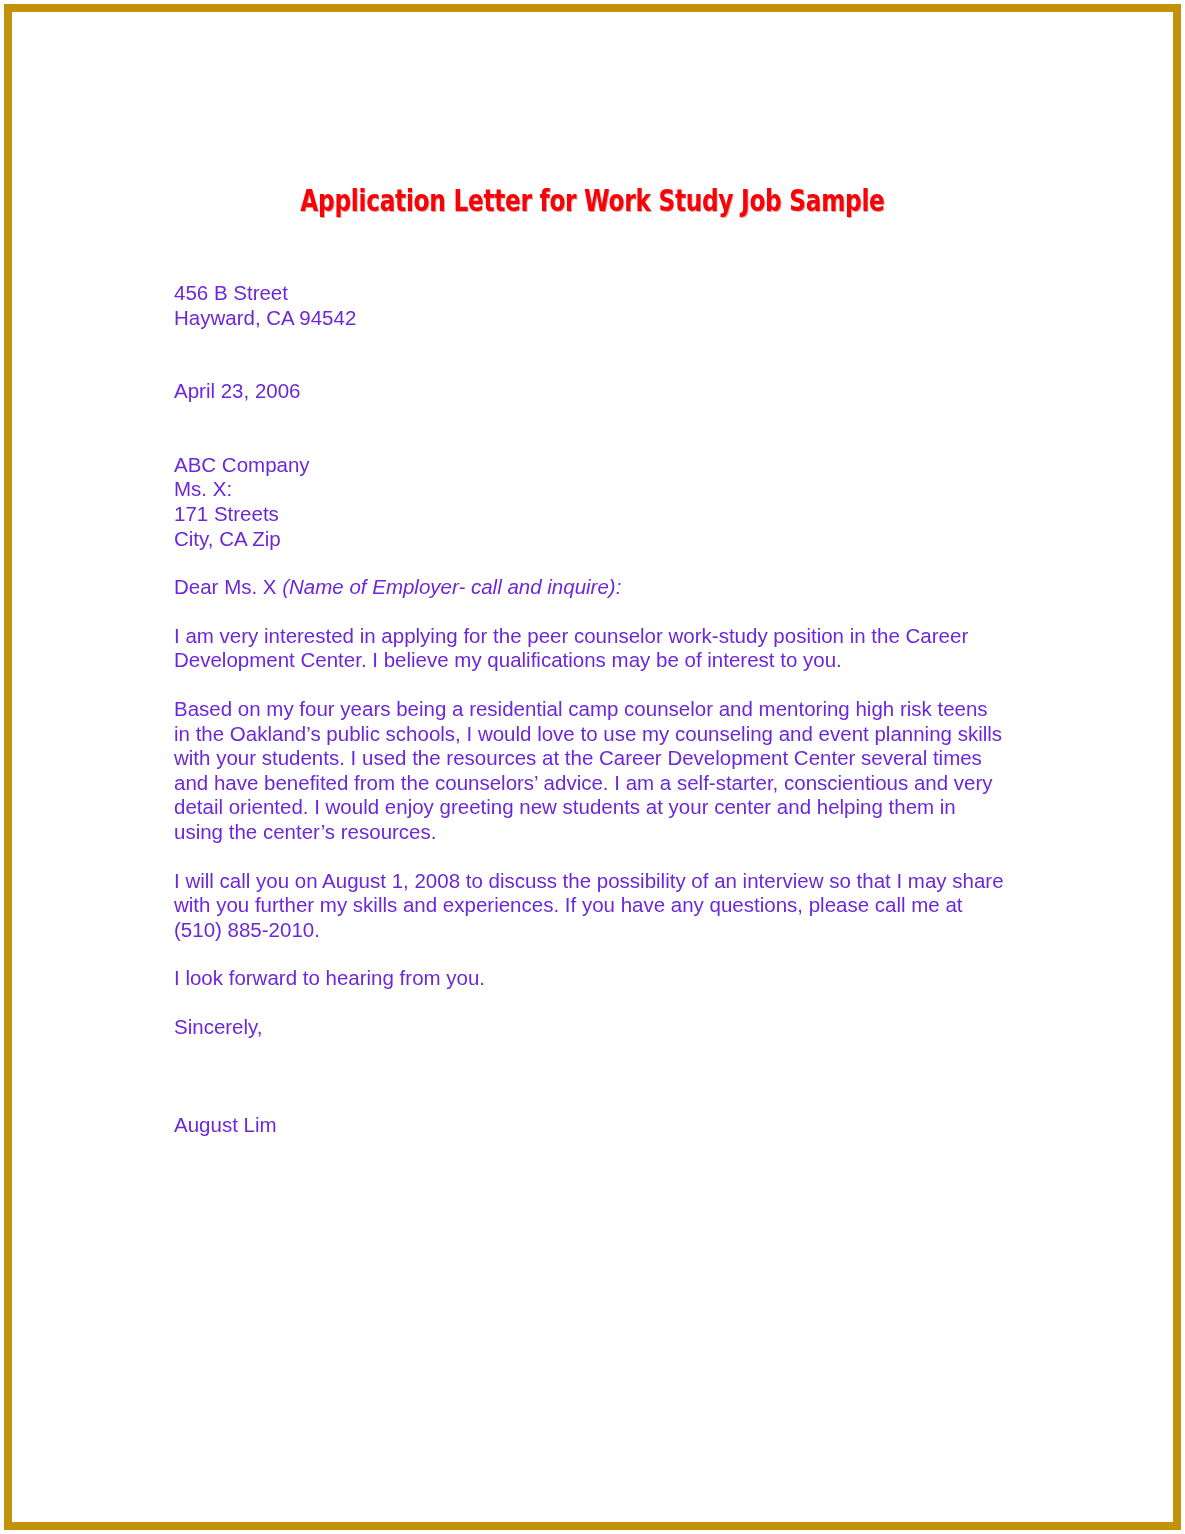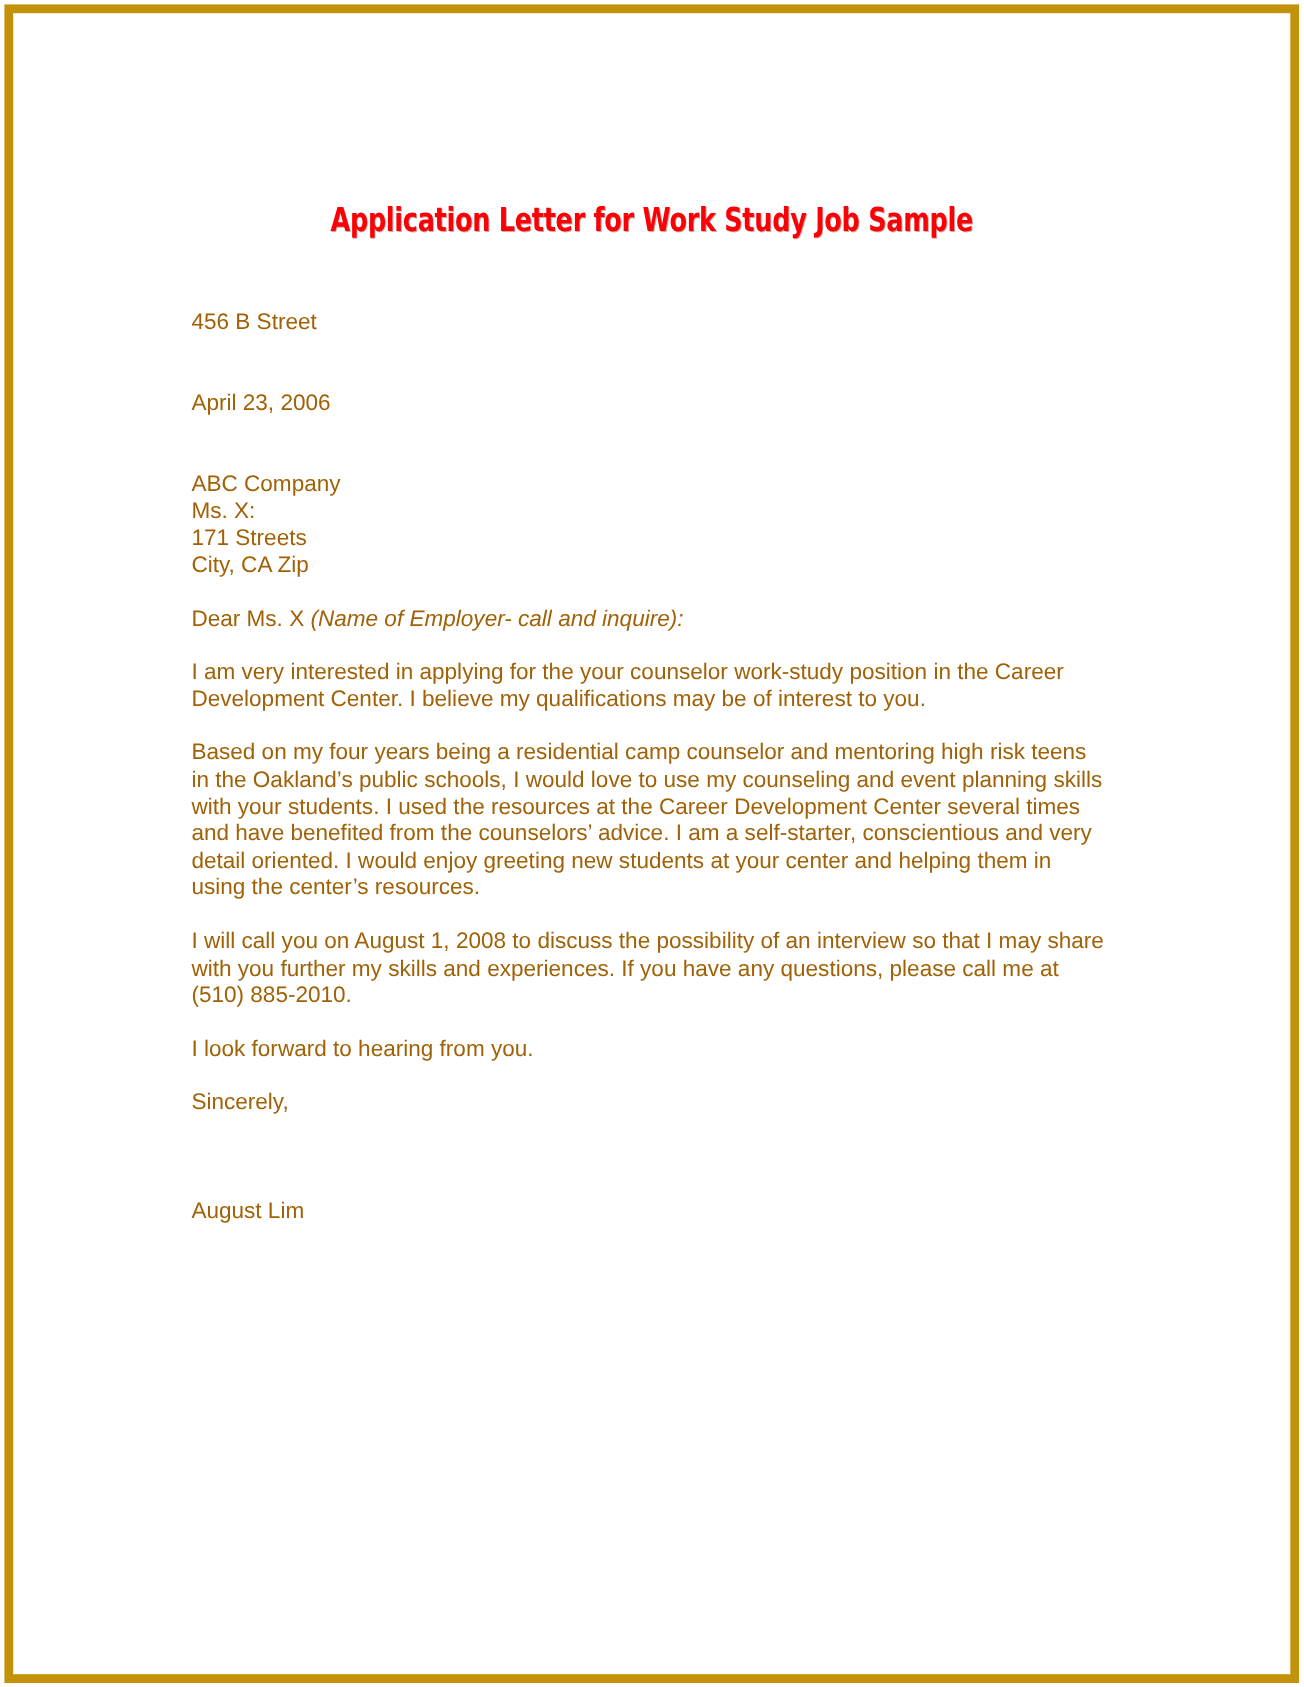--- a/index.html
+++ b/index.html
@@ -56,21 +56,21 @@
     text-shadow: 1px 1px 0 rgba(120, 0, 0, 0.35);
     white-space: nowrap;
   }
 
   
   .letter {
     position: absolute;
     left: 174px;
     top: 281px;
     width: 832px;
-    color: #a16207;
+    color: #6d28d9;
     font-size: 20.5px;
     line-height: 24.6px;
   }
 
   .block {
     margin: 0;
   }
 
   .line {
     display: block;
@@ -96,20 +96,21 @@
 <div id="page">
 
   <div class="sheet">
 
     <h1 class="doc-title">Application Letter for Work Study Job Sample</h1>
 
     <div class="letter">
 
       <div class="block">
         <span class="line">456 B Street</span>
+        <span class="line">Hayward, CA 94542</span>
       </div>
 
       <div class="gap-md"></div>
 
       <div class="block">
         <span class="line">April 23, 2006</span>
       </div>
 
       <div class="gap-md"></div>
 
@@ -119,21 +120,21 @@
         <span class="line">171 Streets</span>
         <span class="line">City, CA Zip</span>
       </div>
 
       <div class="gap-sm"></div>
 
       <p class="para"><span>Dear Ms. X </span><span class="ital">(Name of Employer- call and inquire):</span></p>
 
       <div class="gap-sm"></div>
 
-      <p class="para">I am very interested in applying for the your counselor work-study position in the Career Development Center.  I believe my qualifications may be of interest to you.</p>
+      <p class="para">I am very interested in applying for the peer counselor work-study position in the Career Development Center.  I believe my qualifications may be of interest to you.</p>
 
       <div class="gap-sm"></div>
 
       <p class="para">Based on my four years being a residential camp counselor and mentoring high risk teens in the Oakland’s public schools, I would love to use my counseling and event planning skills with your students.  I used the resources at the Career Development Center several times and have benefited from the counselors’ advice.  I am a self-starter, conscientious and very detail oriented.   I would enjoy greeting new students at your center and helping them in using the center’s resources.</p>
 
       <div class="gap-sm"></div>
 
       <p class="para">I will call you on August 1, 2008 to discuss the possibility of an interview so that I may share with you further my skills and experiences.  If you have any questions, please call me at (510) 885-2010.</p>
 
       <div class="gap-sm"></div>

